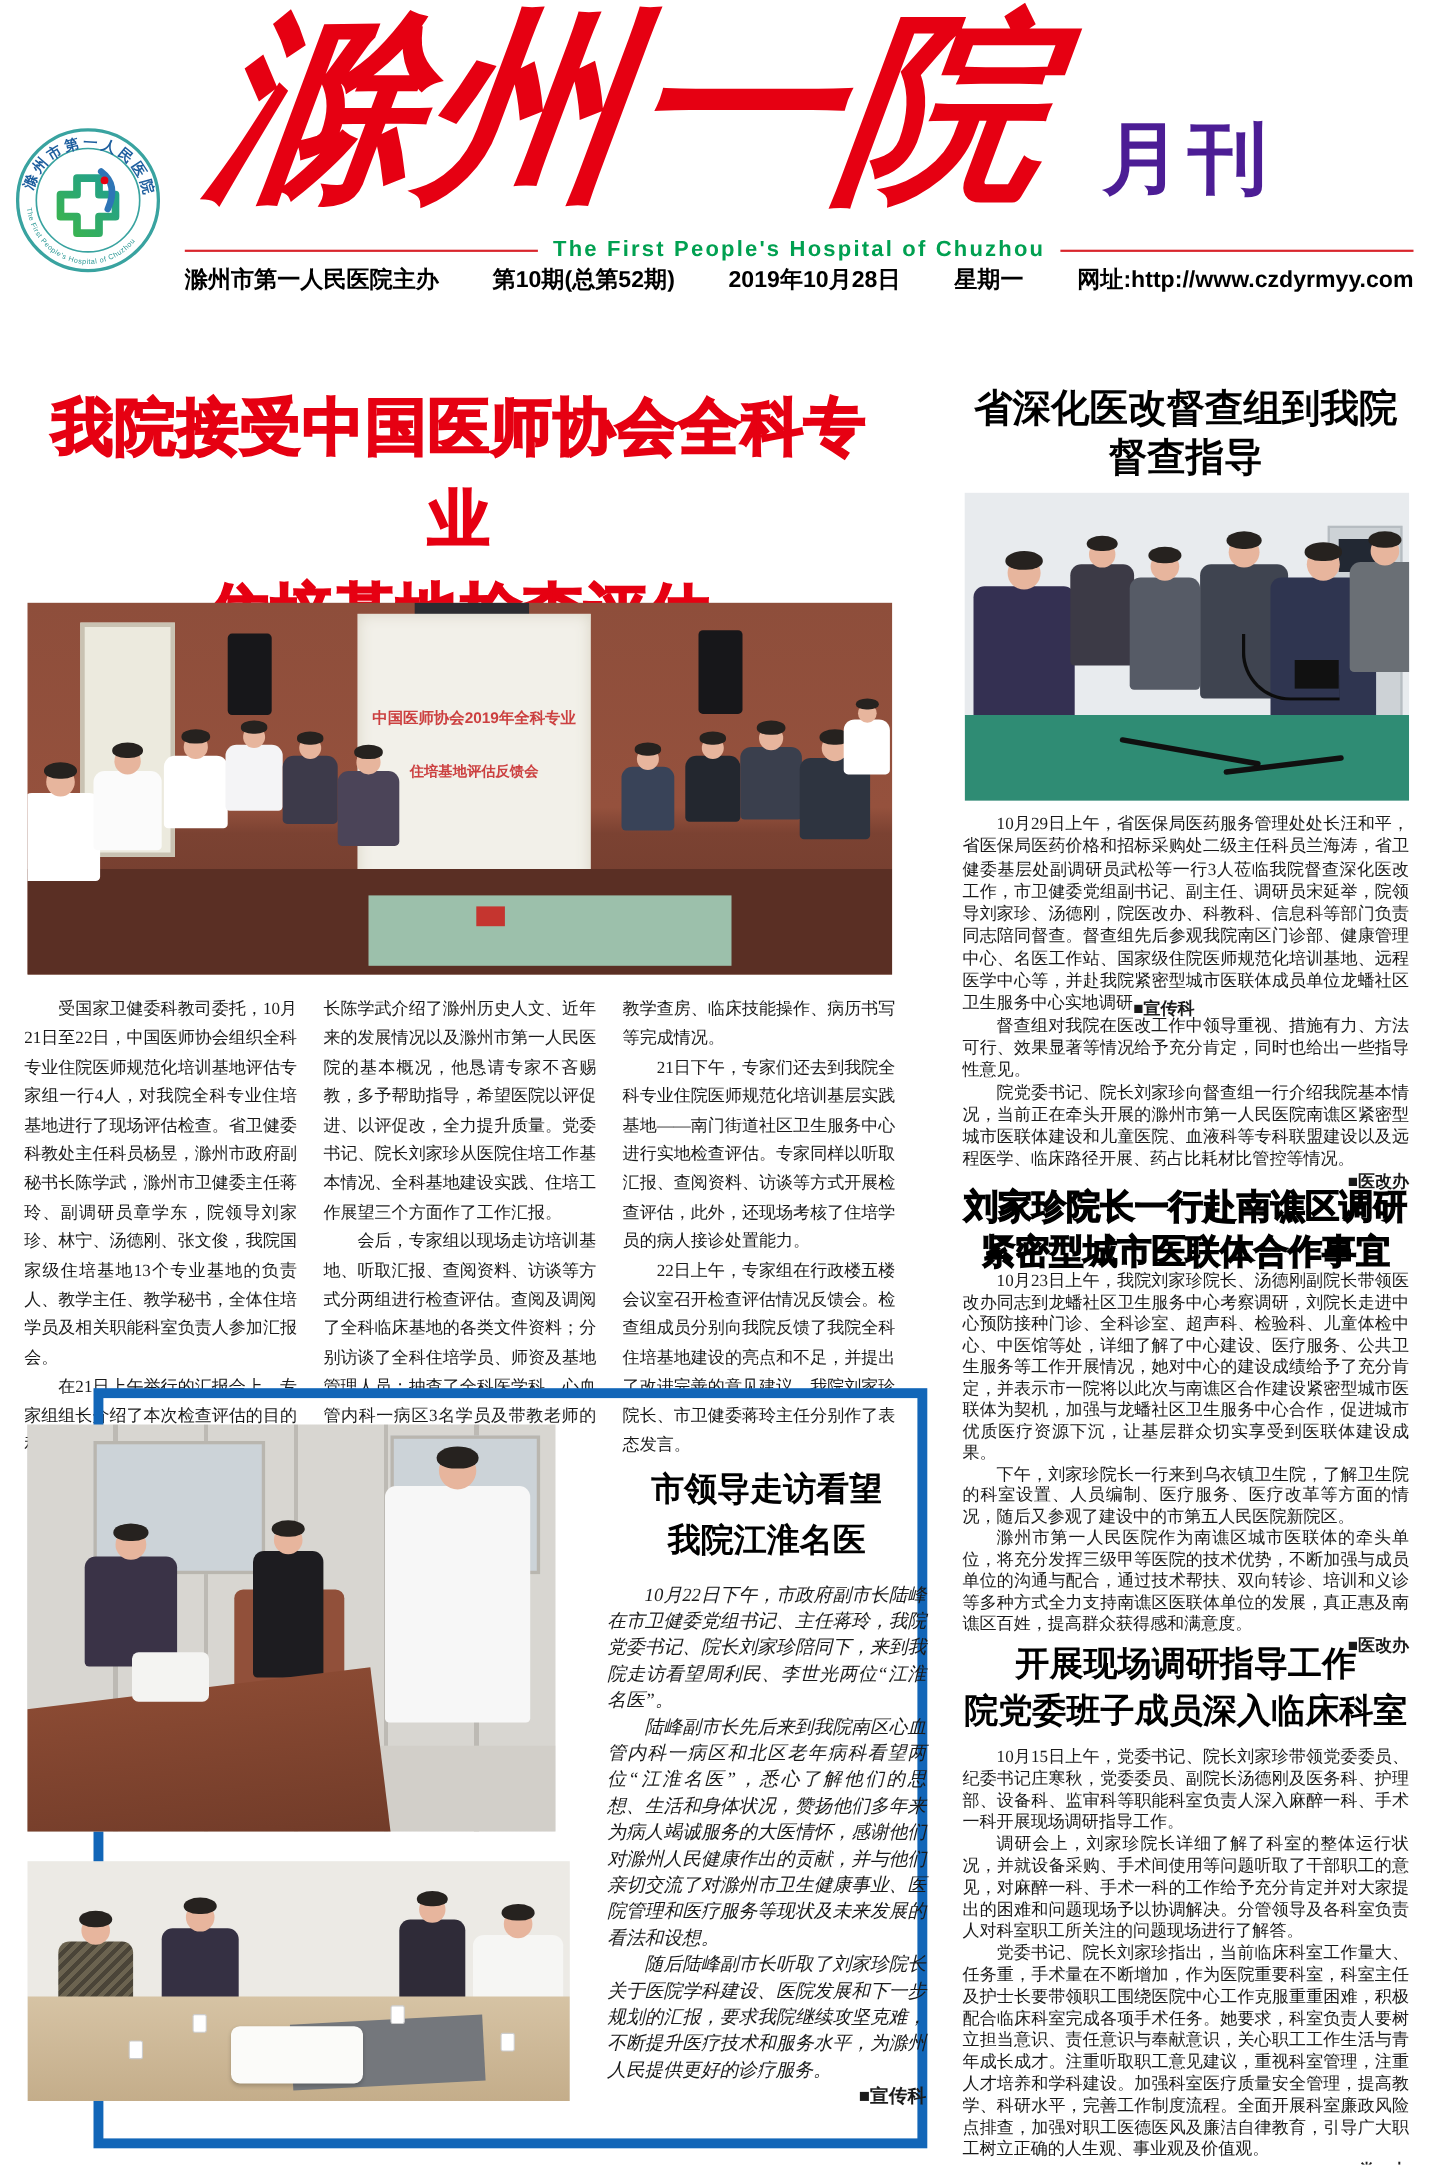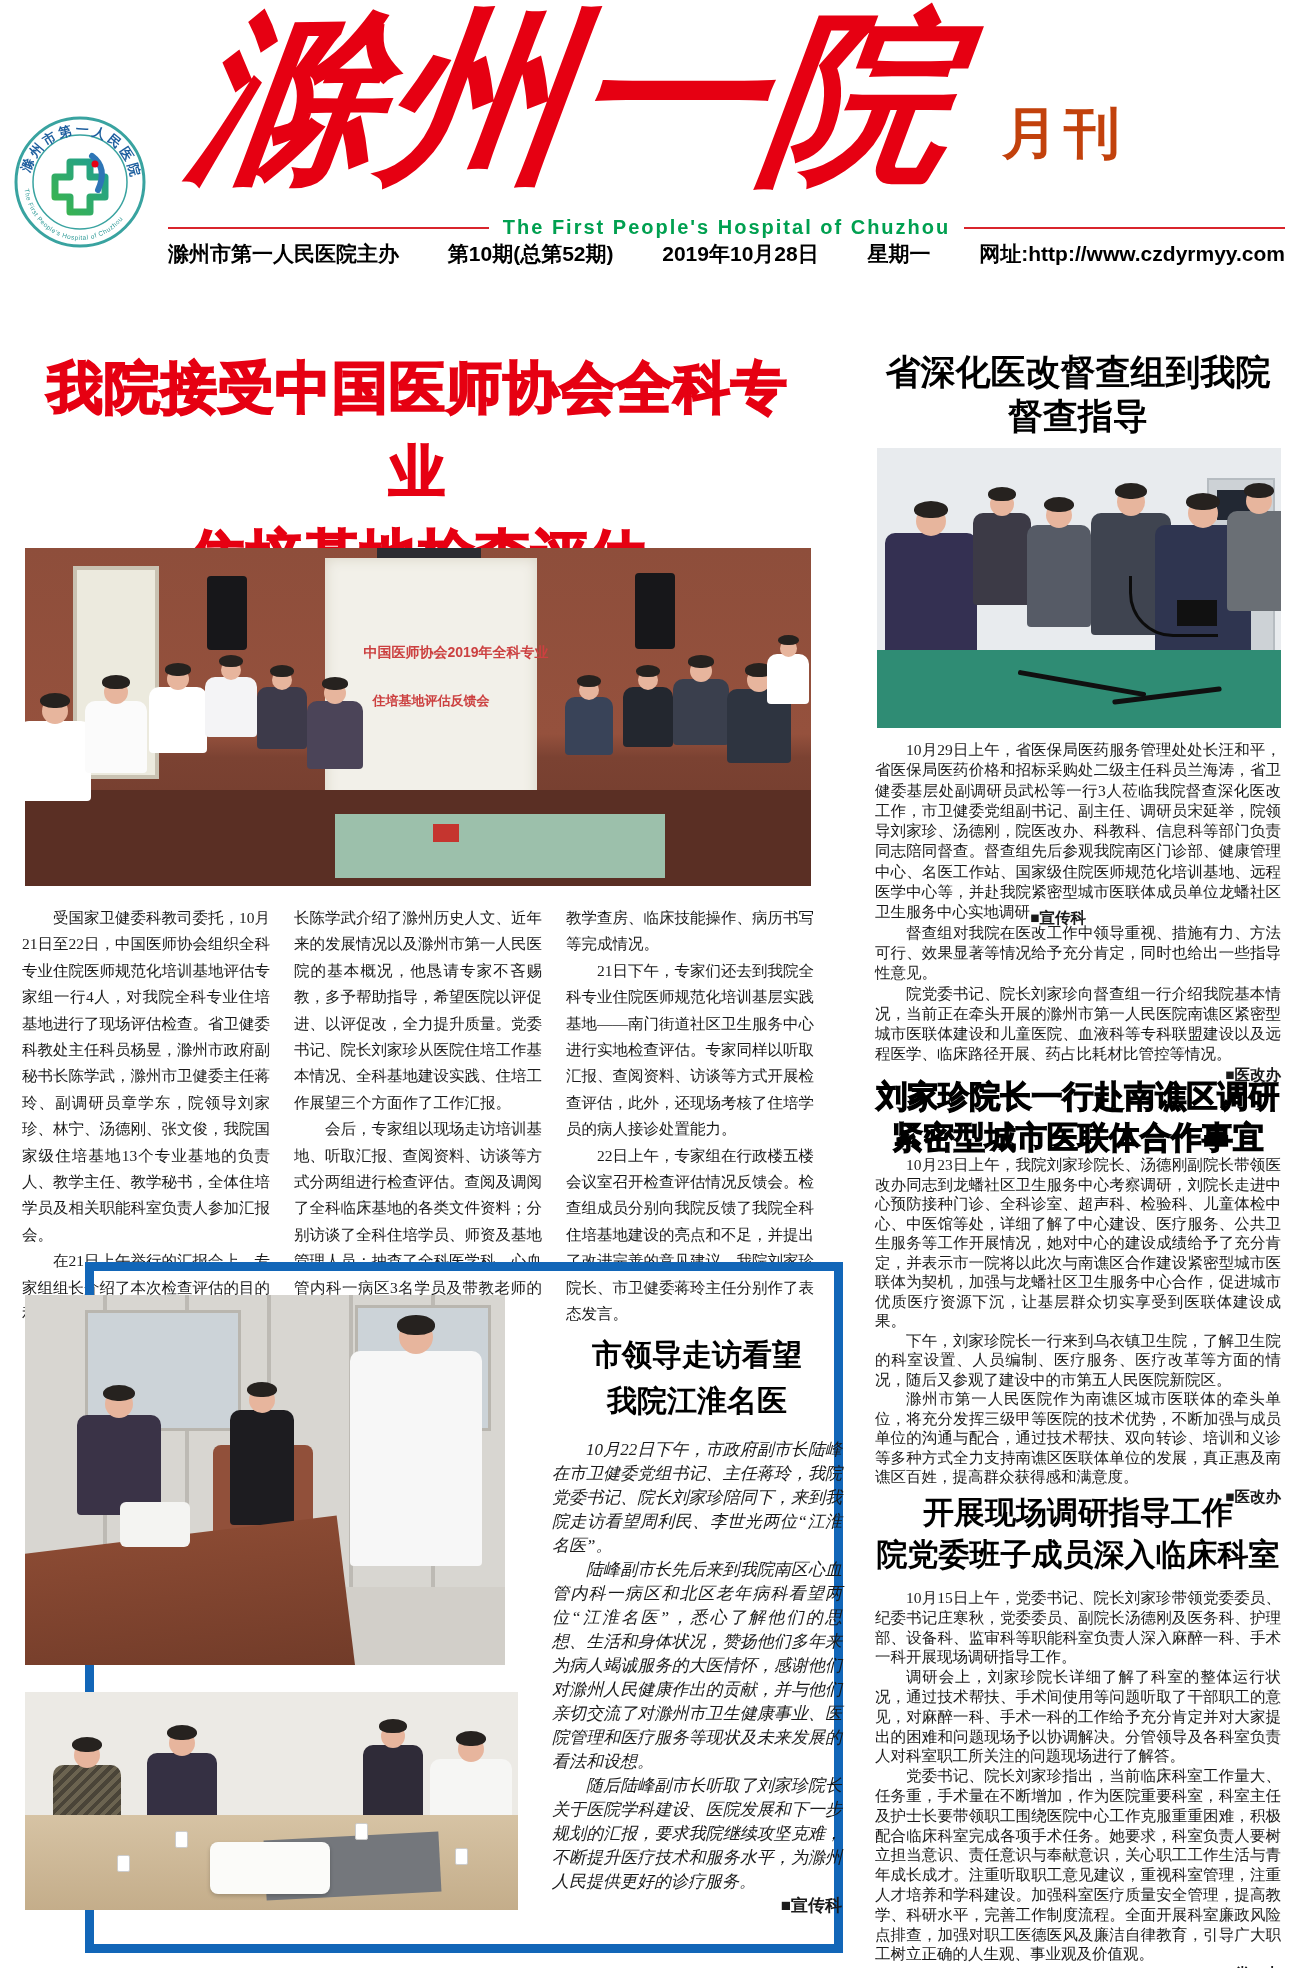--- a/index.html
+++ b/index.html
@@ -5,21 +5,21 @@
   html,body{margin:0;padding:0;background:#fff;}
   .page{position:relative;width:1300px;height:1968px;background:#fff;overflow:hidden;
         font-family:"Liberation Serif","DejaVu Serif",serif;color:#1a1a1a;}
   .abs{position:absolute;}
   
   .calli{left:150px;top:-18px;width:850px;height:230px;text-align:center;
          font-family:"DejaVu Serif",serif;font-style:italic;font-weight:bold;
          font-size:186px;line-height:230px;color:#e60012;letter-spacing:4px;
          transform:skewX(-7deg);white-space:nowrap;}
   .yuekan{left:1002px;top:96px;font-family:Liberation Sans, sans-serif;
-          font-weight:900;font-size:56px;color:#c2410c;letter-spacing:6px;}
+          font-weight:900;font-size:72px;color:#4c1d95;letter-spacing:6px;}
   .divider{left:168px;top:216px;width:1117px;display:flex;align-items:center;gap:14px;}
   .divider .rule{flex:1;height:2px;background:#d9252c;}
   .divider .eng{font-family:"Liberation Sans","DejaVu Sans",sans-serif;font-weight:bold;
                 font-size:20px;color:#00a050;letter-spacing:2px;white-space:nowrap;}
   .infoline{left:168px;top:240px;width:1117px;display:flex;justify-content:space-between;
             font-family:"Liberation Sans","DejaVu Sans",sans-serif;font-weight:bold;
             font-size:21px;color:#000;white-space:nowrap;}
   
   .hl-lead{left:20px;top:346px;width:795px;text-align:center;color:#e60012;
            font-family:"Liberation Sans","DejaVu Sans",sans-serif;font-weight:900;
@@ -142,21 +142,21 @@
     <div>我院接受中国医师协会全科专业</div>
     <div>住培基地检查评估</div>
   </div>
 
   <div class="photo photo1">
     <div class="p1-door"></div>
     <div class="p1-spk" style="left:182px;top:28px;"></div>
     <div class="p1-spk" style="left:610px;top:25px;height:76px;"></div>
     <div class="p1-proj"></div>
     <div class="p1-screen">
-      <div class="t" style="top:86px;font-size:14px;margin-left:25px;">中国医师协会2019年全科专业</div>
+      <div class="t" style="top:86px;font-size:14px;">中国医师协会2019年全科专业</div>
       <div class="t" style="top:134px;font-size:13px;">住培基地评估反馈会</div>
     </div>
     <div class="p1-table"></div>
     <div class="p1-mat"></div>
     <div class="p1-flag"></div>
     <span class="pe" style="left:-6px;top:150px;">
         <i class="hd" style="width:26px;height:26px;"></i>
         <i class="bd" style="width:72px;height:80px;background:#ffffff;"></i>
       </span>
     <span class="pe" style="left:60px;top:132px;">
@@ -328,18 +328,18 @@
     <span class="sig">■医改办</span>
   </div>
 
   <div class="abs hl-r hl-r3">
     <div>开展现场调研指导工作</div>
     <div>院党委班子成员深入临床科室</div>
   </div>
 
   <div class="abs rbody rb3 bodytext">
     <p>10月15日上午，党委书记、院长刘家珍带领党委委员、纪委书记庄寒秋，党委委员、副院长汤德刚及医务科、护理部、设备科、监审科等职能科室负责人深入麻醉一科、手术一科开展现场调研指导工作。</p>
-    <p>调研会上，刘家珍院长详细了解了科室的整体运行状况，通过技术帮扶、手术间使用等问题听取了干部职工的意见，对麻醉一科、手术一科的工作给予充分肯定并对大家提出的困难和问题现场予以协调解决。分管领导及各科室负责人对科室职工所关注的问题现场进行了解答。</p>
+    <p>调研会上，刘家珍院长详细了解了科室的整体运行状况，并就设备采购、手术间使用等问题听取了干部职工的意见，对麻醉一科、手术一科的工作给予充分肯定并对大家提出的困难和问题现场予以协调解决。分管领导及各科室负责人对科室职工所关注的问题现场进行了解答。</p>
     <p>党委书记、院长刘家珍指出，当前临床科室工作量大、任务重，手术量在不断增加，作为医院重要科室，科室主任及护士长要带领职工围绕医院中心工作克服重重困难，积极配合临床科室完成各项手术任务。她要求，科室负责人要树立担当意识、责任意识与奉献意识，关心职工工作生活与青年成长成才。注重听取职工意见建议，重视科室管理，注重人才培养和学科建设。加强科室医疗质量安全管理，提高教学、科研水平，完善工作制度流程。全面开展科室廉政风险点排查，加强对职工医德医风及廉洁自律教育，引导广大职工树立正确的人生观、事业观及价值观。</p>
     <span class="sig">■党　办</span>
   </div>
 
 </div>
 
 </body></html>

